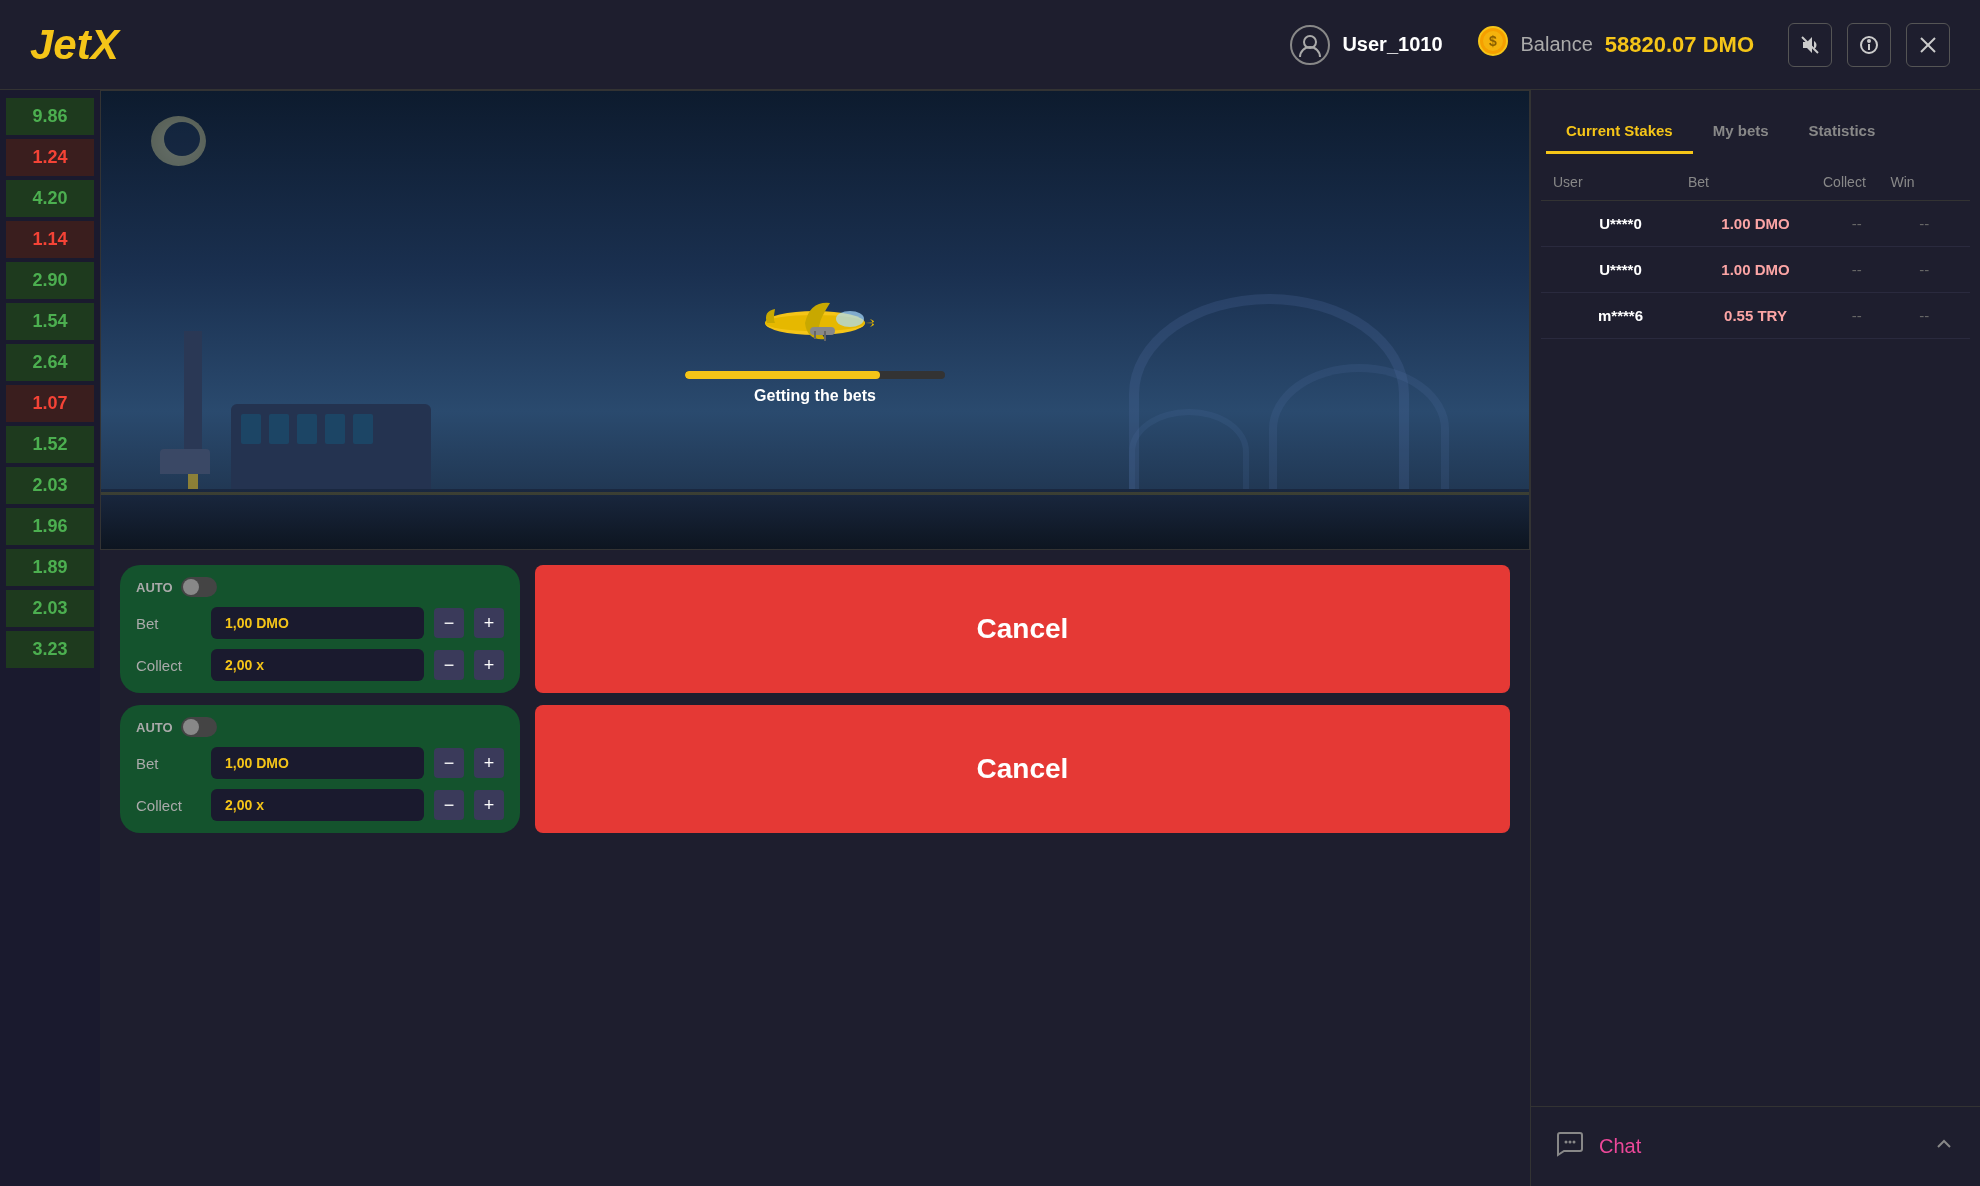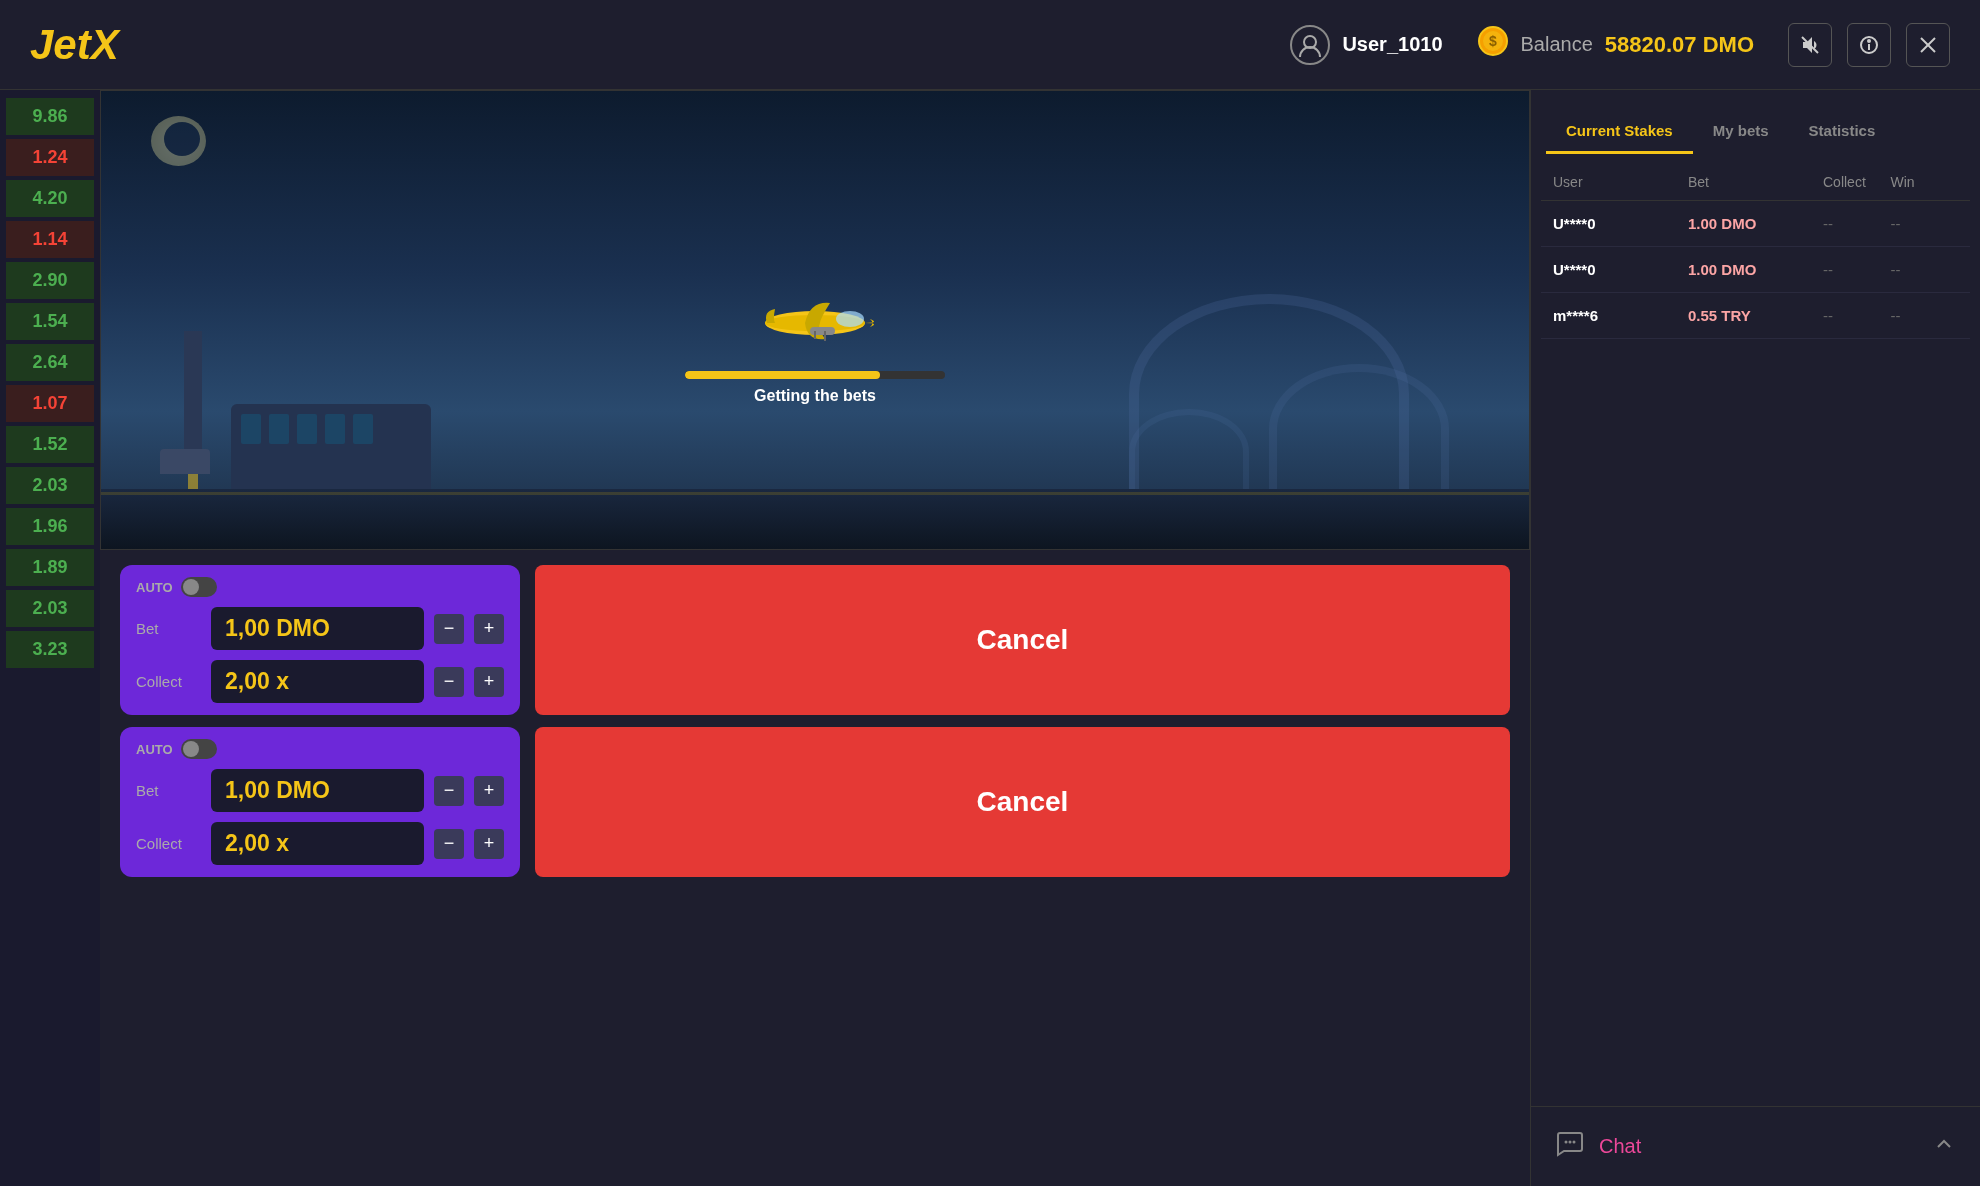--- a/index.html
+++ b/index.html
@@ -169,22 +169,22 @@
       gap: 12px;
     }
 
     .bet-row {
       display: flex;
       gap: 15px;
       align-items: stretch;
     }
 
     .bet-controls {
-      background: #6d28d9;
-      border-radius: 12px;
+      background: #14532d;
+      border-radius: 20px;
       padding: 12px 16px;
       display: flex;
       flex-direction: column;
       gap: 10px;
       width: 400px;
     }
 
     .auto-toggle {
       display: flex;
       align-items: center;
@@ -221,21 +221,21 @@
       color: #aaa;
       font-size: 15px;
       width: 65px;
     }
     .bet-input-box {
       background: #1a1a2e;
       border: none;
       border-radius: 6px;
       padding: 8px 14px;
       color: #f5c518;
-      font-size: 23px;
+      font-size: 14px;
       font-weight: bold;
       flex: 1;
       display: flex;
       align-items: center;
       justify-content: space-between;
     }
     .bet-value { color: #f5c518; font-weight: bold; }
     .btn-minus, .btn-plus {
       width: 30px;
       height: 30px;
@@ -301,20 +301,21 @@
       font-size: 14px;
       border-bottom: 1px solid #333;
     }
     .table-row {
       display: grid;
       grid-template-columns: 2fr 2fr 1fr 1fr;
       padding: 14px 12px;
       border-bottom: 1px solid #2a2a3e;
       font-size: 15px;
       align-items: center;
+      text-align: center;
     }
     .table-row .user-name { color: #fff; font-weight: bold; }
     .table-row .bet-amount { color: #fca5a5; font-weight: bold; }
     .table-row .dash { color: #666; }
 
     
     .chat-bar {
       height: 80px;
       background: #1e1e2e;
       border-top: 1px solid #333;

